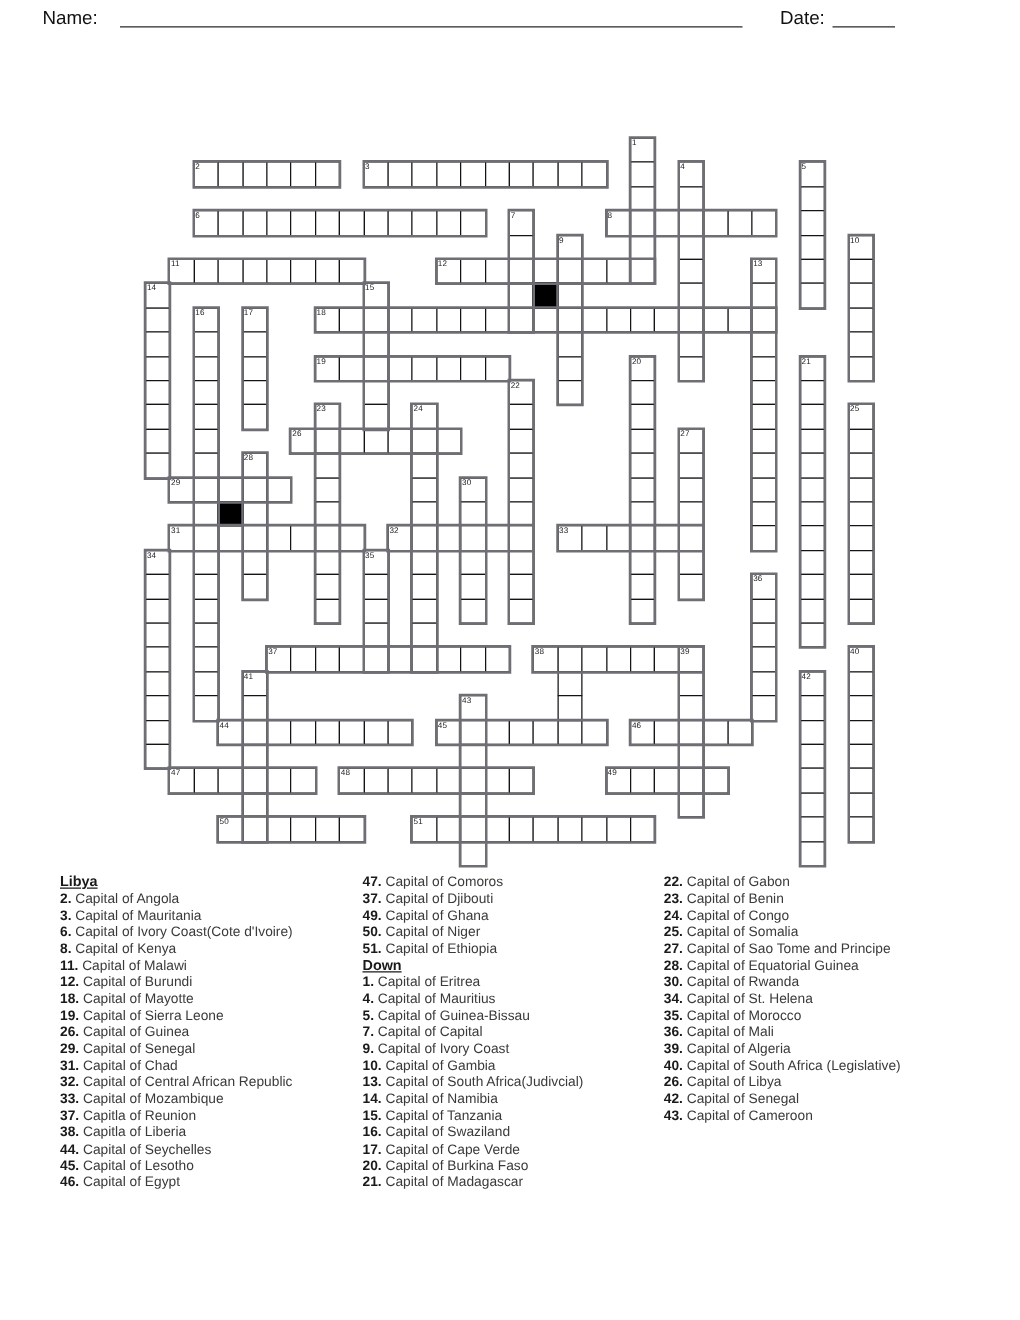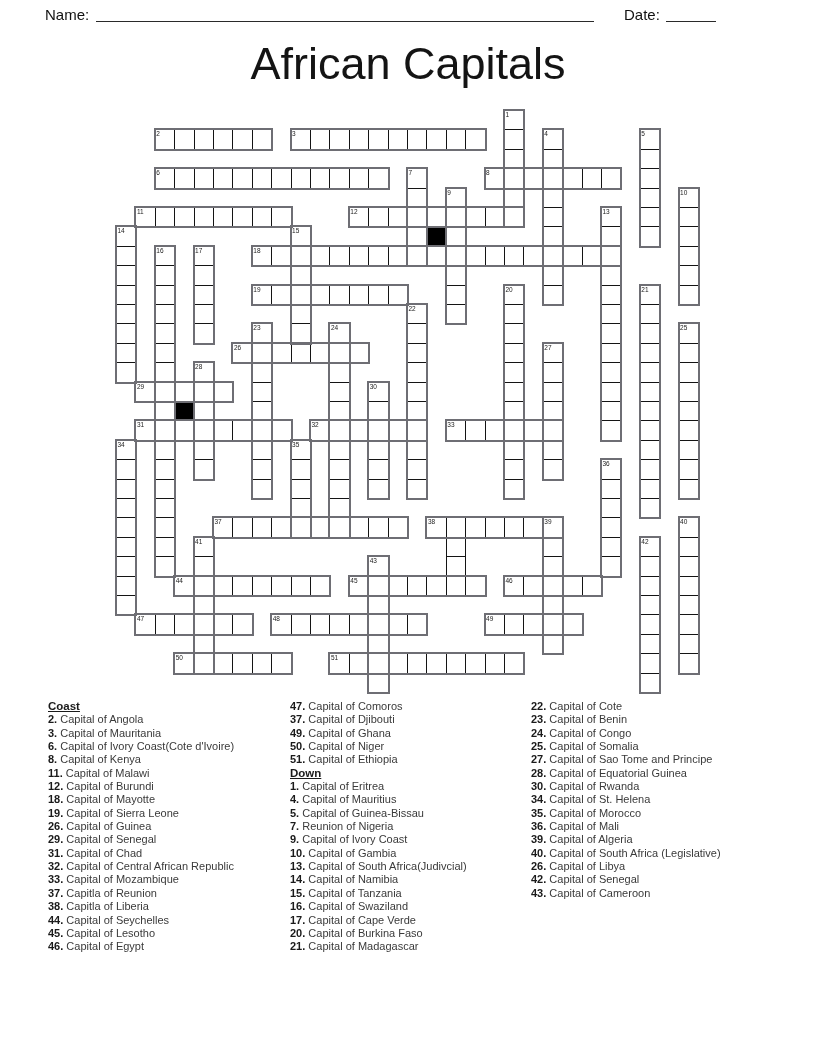--- a/index.html
+++ b/index.html
@@ -27,26 +27,25 @@
   
   .clue-col { position:absolute; font-size:11px; color:#3a3a3a; }
   .clue-line { line-height:13.35px; white-space:nowrap; }
   .clue-head { font-weight:700; color:#1a1a1a; text-decoration:underline; font-size:11.5px; }
   .clue-num { font-weight:700; color:#1a1a1a; }
 </style>
 </head>
 <body>
 
 <div id="page">
-  <span class="hdr-label" style="left:45px; top:6px;">Name:</span>
+  <span class="hdr-label" style="left:34px; top:6px;">Name:</span>
   <div class="write-line" style="left:96px; top:6px; width:498px;"></div>
   <span class="hdr-label" style="left:624px; top:6px;">Date:</span>
   <div class="write-line" style="left:666px; top:6px; width:50px;"></div>
 
-  <div id="title">African Capitals</div>
 
   <div id="grid">
       <div class="cell" style="left: 504px; top: 110px; width: 20.4px; height: 20.4px;"></div>
       <div class="cnum" style="left: 504px; top: 110px;">1</div>
       <div class="cell" style="left: 504px; top: 129.4px; width: 20.4px; height: 20.4px;"></div>
       <div class="cell" style="left: 504px; top: 148.8px; width: 20.4px; height: 20.4px;"></div>
       <div class="cell" style="left: 504px; top: 168.2px; width: 20.4px; height: 20.4px;"></div>
       <div class="cell" style="left: 504px; top: 187.6px; width: 20.4px; height: 20.4px;"></div>
       <div class="cell" style="left: 504px; top: 207px; width: 20.4px; height: 20.4px;"></div>
       <div class="cell" style="left: 154.8px; top: 129.4px; width: 20.4px; height: 20.4px;"></div>
@@ -519,21 +518,21 @@
       <div class="wordbox" style="left: 503px; top: 574.6px; width: 100px; height: 22.4px;"></div>
       <div class="wordbox" style="left: 134.4px; top: 613.4px; width: 119.4px; height: 22.4px;"></div>
       <div class="wordbox" style="left: 270.2px; top: 613.4px; width: 158.2px; height: 22.4px;"></div>
       <div class="wordbox" style="left: 483.6px; top: 613.4px; width: 100px; height: 22.4px;"></div>
       <div class="wordbox" style="left: 173.2px; top: 652.2px; width: 119.4px; height: 22.4px;"></div>
       <div class="wordbox" style="left: 328.4px; top: 652.2px; width: 197px; height: 22.4px;"></div>
     </div>
 
   <div id="clues">
       <div class="clue-col" style="left: 48px; top: 700px; width: 240px;">
-        <div class="clue-line"><span class="clue-head">Coast</span></div>
+        <div class="clue-line"><span class="clue-head">Libya</span></div>
         <div class="clue-line"><span class="clue-num">2. </span><span>Capital of Angola</span></div>
         <div class="clue-line"><span class="clue-num">3. </span><span>Capital of Mauritania</span></div>
         <div class="clue-line"><span class="clue-num">6. </span><span>Capital of Ivory Coast(Cote d'Ivoire)</span></div>
         <div class="clue-line"><span class="clue-num">8. </span><span>Capital of Kenya</span></div>
         <div class="clue-line"><span class="clue-num">11. </span><span>Capital of Malawi</span></div>
         <div class="clue-line"><span class="clue-num">12. </span><span>Capital of Burundi</span></div>
         <div class="clue-line"><span class="clue-num">18. </span><span>Capital of Mayotte</span></div>
         <div class="clue-line"><span class="clue-num">19. </span><span>Capital of Sierra Leone</span></div>
         <div class="clue-line"><span class="clue-num">26. </span><span>Capital of Guinea</span></div>
         <div class="clue-line"><span class="clue-num">29. </span><span>Capital of Senegal</span></div>
@@ -549,33 +548,33 @@
       <div class="clue-col" style="left: 290px; top: 700px; width: 240px;">
         <div class="clue-line"><span class="clue-num">47. </span><span>Capital of Comoros</span></div>
         <div class="clue-line"><span class="clue-num">37. </span><span>Capital of Djibouti</span></div>
         <div class="clue-line"><span class="clue-num">49. </span><span>Capital of Ghana</span></div>
         <div class="clue-line"><span class="clue-num">50. </span><span>Capital of Niger</span></div>
         <div class="clue-line"><span class="clue-num">51. </span><span>Capital of Ethiopia</span></div>
         <div class="clue-line"><span class="clue-head">Down</span></div>
         <div class="clue-line"><span class="clue-num">1. </span><span>Capital of Eritrea</span></div>
         <div class="clue-line"><span class="clue-num">4. </span><span>Capital of Mauritius</span></div>
         <div class="clue-line"><span class="clue-num">5. </span><span>Capital of Guinea-Bissau</span></div>
-        <div class="clue-line"><span class="clue-num">7. </span><span>Reunion of Nigeria</span></div>
+        <div class="clue-line"><span class="clue-num">7. </span><span>Capital of Capital</span></div>
         <div class="clue-line"><span class="clue-num">9. </span><span>Capital of Ivory Coast</span></div>
         <div class="clue-line"><span class="clue-num">10. </span><span>Capital of Gambia</span></div>
         <div class="clue-line"><span class="clue-num">13. </span><span>Capital of South Africa(Judivcial)</span></div>
         <div class="clue-line"><span class="clue-num">14. </span><span>Capital of Namibia</span></div>
         <div class="clue-line"><span class="clue-num">15. </span><span>Capital of Tanzania</span></div>
         <div class="clue-line"><span class="clue-num">16. </span><span>Capital of Swaziland</span></div>
         <div class="clue-line"><span class="clue-num">17. </span><span>Capital of Cape Verde</span></div>
         <div class="clue-line"><span class="clue-num">20. </span><span>Capital of Burkina Faso</span></div>
         <div class="clue-line"><span class="clue-num">21. </span><span>Capital of Madagascar</span></div>
       </div>
       <div class="clue-col" style="left: 531px; top: 700px; width: 240px;">
-        <div class="clue-line"><span class="clue-num">22. </span><span>Capital of Cote</span></div>
+        <div class="clue-line"><span class="clue-num">22. </span><span>Capital of Gabon</span></div>
         <div class="clue-line"><span class="clue-num">23. </span><span>Capital of Benin</span></div>
         <div class="clue-line"><span class="clue-num">24. </span><span>Capital of Congo</span></div>
         <div class="clue-line"><span class="clue-num">25. </span><span>Capital of Somalia</span></div>
         <div class="clue-line"><span class="clue-num">27. </span><span>Capital of Sao Tome and Principe</span></div>
         <div class="clue-line"><span class="clue-num">28. </span><span>Capital of Equatorial Guinea</span></div>
         <div class="clue-line"><span class="clue-num">30. </span><span>Capital of Rwanda</span></div>
         <div class="clue-line"><span class="clue-num">34. </span><span>Capital of St. Helena</span></div>
         <div class="clue-line"><span class="clue-num">35. </span><span>Capital of Morocco</span></div>
         <div class="clue-line"><span class="clue-num">36. </span><span>Capital of Mali</span></div>
         <div class="clue-line"><span class="clue-num">39. </span><span>Capital of Algeria</span></div>

